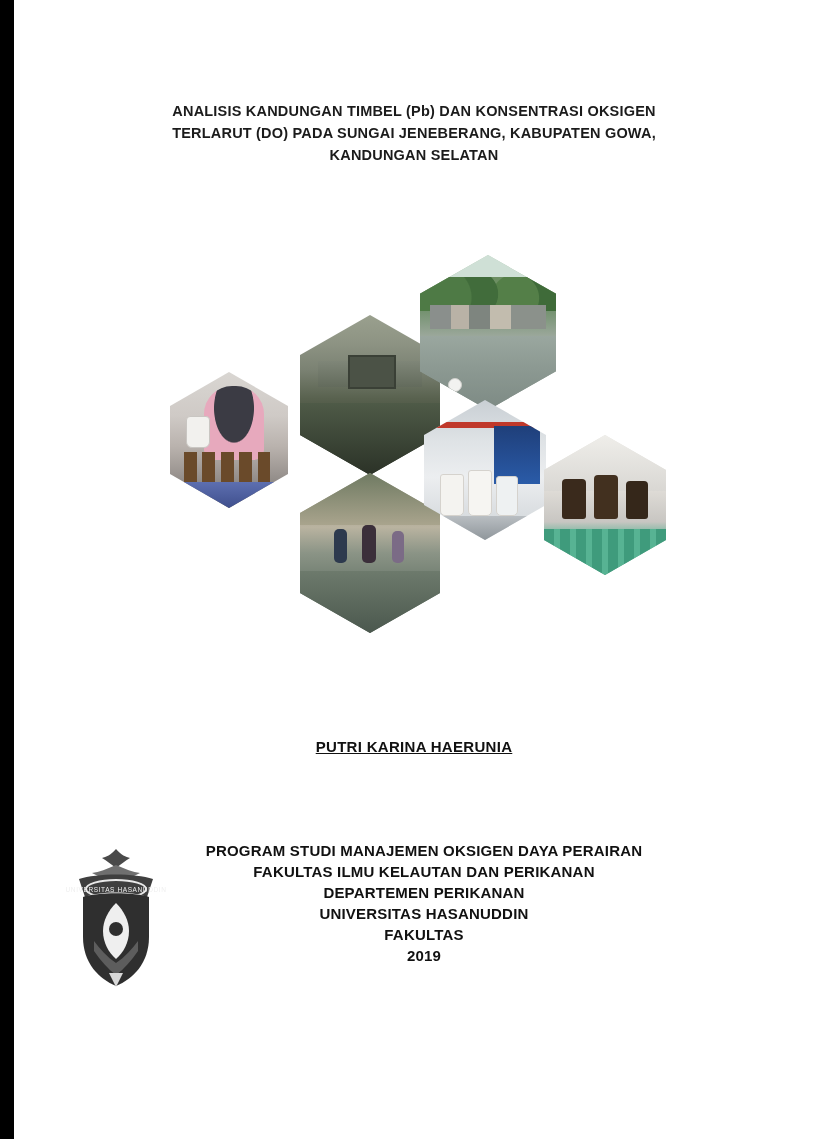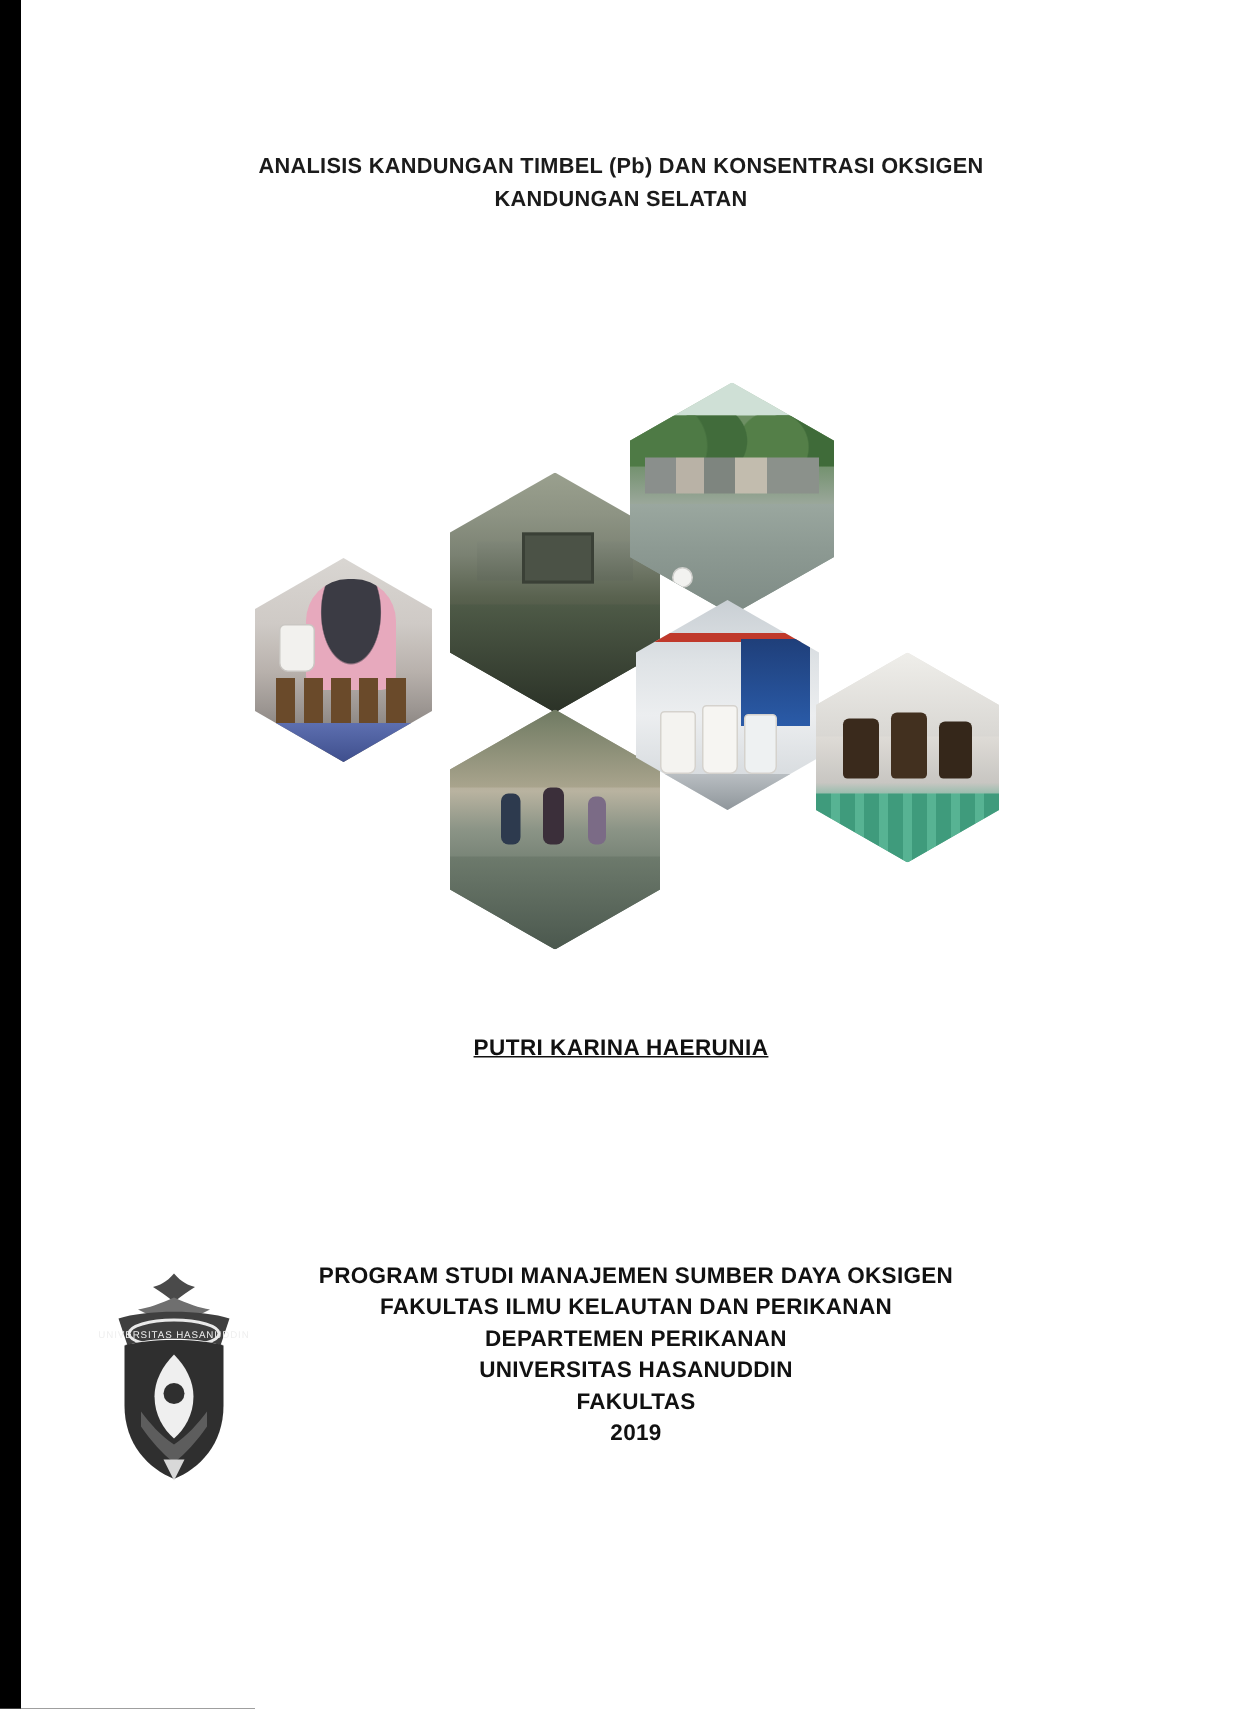--- a/index.html
+++ b/index.html
@@ -179,20 +179,21 @@
     top: 690px;
     width: 600px;
     text-align: center;
   }
   .author-name {
     font-size: 15px;
     font-weight: bold;
     text-decoration: underline;
     color: #111;
     letter-spacing: 0.3px;
+    margin-top: 48px;
   }
   .author-id {
     font-size: 14px;
     font-weight: bold;
     color: #111;
     margin-top: 4px;
   }
 
   
   .logo {
@@ -220,20 +221,21 @@
     letter-spacing: 0.2px;
   }
 </style>
 </head>
 <body>
 
 <div class="page">
 
   <div class="title-block">
     <div class="title-line">ANALISIS KANDUNGAN TIMBEL (Pb) DAN KONSENTRASI OKSIGEN</div>
+    <div class="title-line">TERLARUT (DO) PADA SUNGAI JENEBERANG, KABUPATEN GOWA,</div>
     <div class="title-line">KANDUNGAN SELATAN</div>
   </div>
 
   <div class="collage">
 
     <div class="hex hex-lab-person">
       <div class="ph">
         <div class="person"></div>
         <div class="jug"></div>
         <div class="bottle-row"></div>
@@ -309,21 +311,21 @@
       <path d="M24 52 C38 47 76 47 90 52 L90 92 C90 118 74 134 57 141 C40 134 24 118 24 92 Z" fill="#2f2f2f"></path>
 
       <path d="M57 58 C49 66 44 76 44 86 C44 98 50 108 57 114 C64 108 70 98 70 86 C70 76 65 66 57 58 Z" fill="#efefef"></path>
       <circle cx="57" cy="84" r="7" fill="#2f2f2f"></circle>
       <path d="M35 96 C41 104 48 112 57 118 C66 112 73 104 79 96 L79 106 C72 116 65 124 57 130 C49 124 42 116 35 106 Z" fill="#5d5d5d"></path>
       <path d="M50 128 L57 142 L64 128 Z" fill="#d8d8d8"></path>
     </svg>
   </div>
 
   <div class="inst-block">
-    <div class="inst-line">PROGRAM STUDI MANAJEMEN SUMBER DAYA OKSIGEN</div>
+    <div class="inst-line">PROGRAM STUDI MANAJEMEN OKSIGEN DAYA PERAIRAN</div>
     <div class="inst-line">FAKULTAS ILMU KELAUTAN DAN PERIKANAN</div>
     <div class="inst-line">DEPARTEMEN PERIKANAN</div>
     <div class="inst-line">UNIVERSITAS HASANUDDIN</div>
     <div class="inst-line">FAKULTAS</div>
     <div class="inst-line">2019</div>
   </div>
 
 </div>
 
 </body></html>

